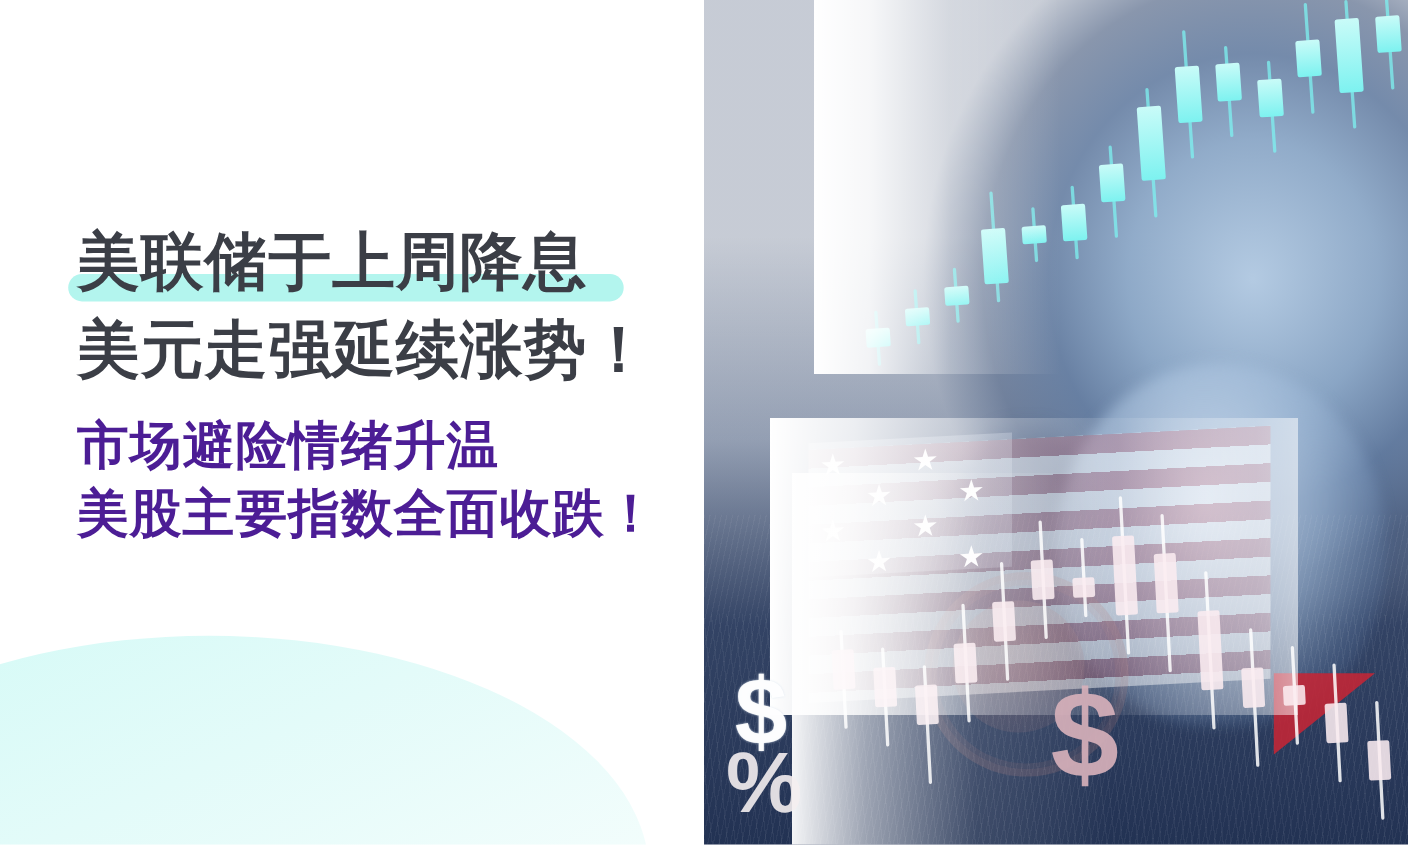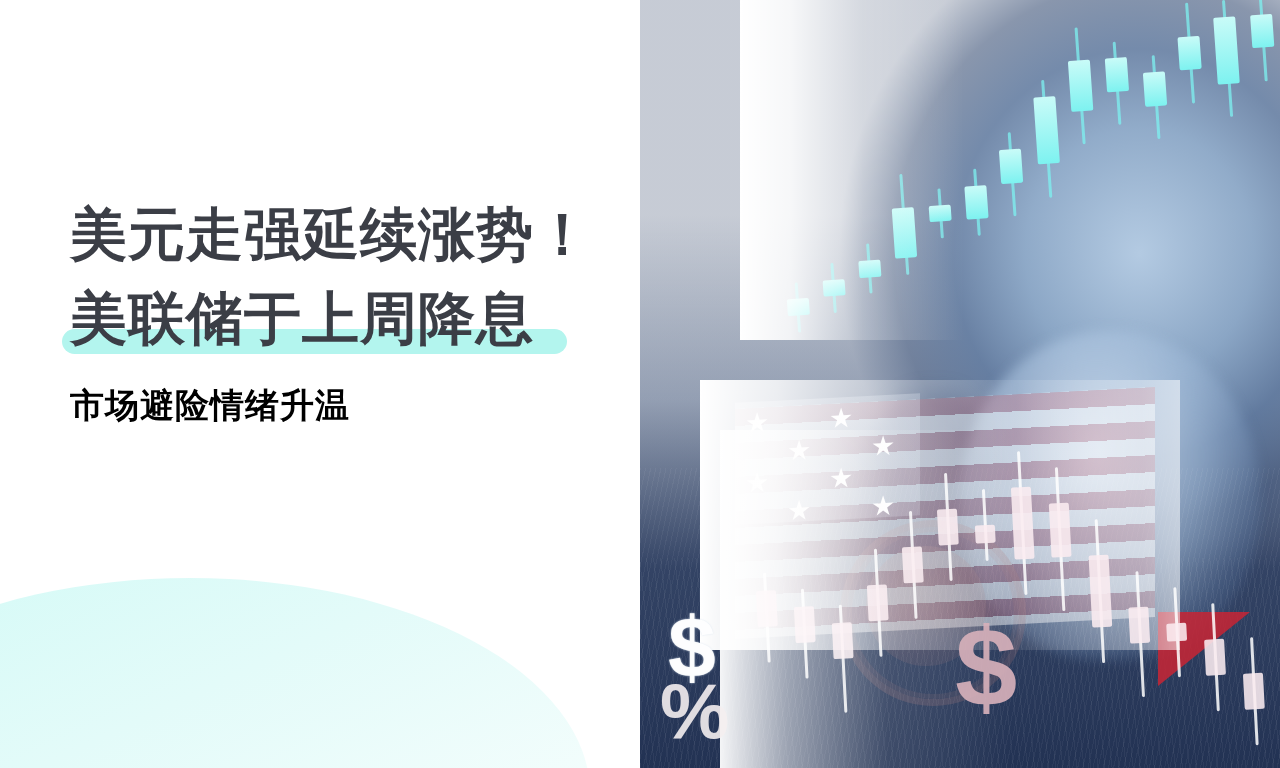--- a/index.html
+++ b/index.html
@@ -234,23 +234,23 @@
   #headline-2 { z-index: 3; margin-top: -4px; }
   #headline-highlight {
     position: absolute;
     left: -8px; top: 53px;
     width: 505px; height: 25px;
     background: #b3f5ee;
     border-radius: 13px;
     z-index: -1;
   }
   .subline {
-    font-size: 34px;
+    font-size: 47px;
     font-weight: 700;
-    color: #000000;
+    color: #4c1d95;
     line-height: 62px;
     letter-spacing: 1px;
     white-space: nowrap;
     font-family: "Liberation Sans", "DejaVu Sans", sans-serif;
   }
   #sub-1 { margin-top: 14px; }
 </style>
 </head>
 <body>
 
@@ -402,23 +402,24 @@
   <div class="art-layer" id="candles-down-mask"></div>
 
   <div class="art-layer" id="wm-dollar">$</div>
   <div class="art-layer" id="wm-percent">%</div>
   <div class="art-layer" id="big-dollar">$</div>
 
   <div class="art-layer" id="mint-blob"></div>
 
 
   <div id="copy">
-    <div class="headline" id="headline-2">
-      <span>美元走强延续涨势！</span>
-    </div>
     <div class="headline" id="headline-1">
       <span id="headline-highlight"></span>
       <span>美联储于上周降息</span>
     </div>
+    <div class="headline" id="headline-2">
+      <span>美元走强延续涨势！</span>
+    </div>
     <div class="subline" id="sub-1">市场避险情绪升温</div>
+    <div class="subline" id="sub-2">美股主要指数全面收跌！</div>
   </div>
 
 </div>
 
 </body></html>

